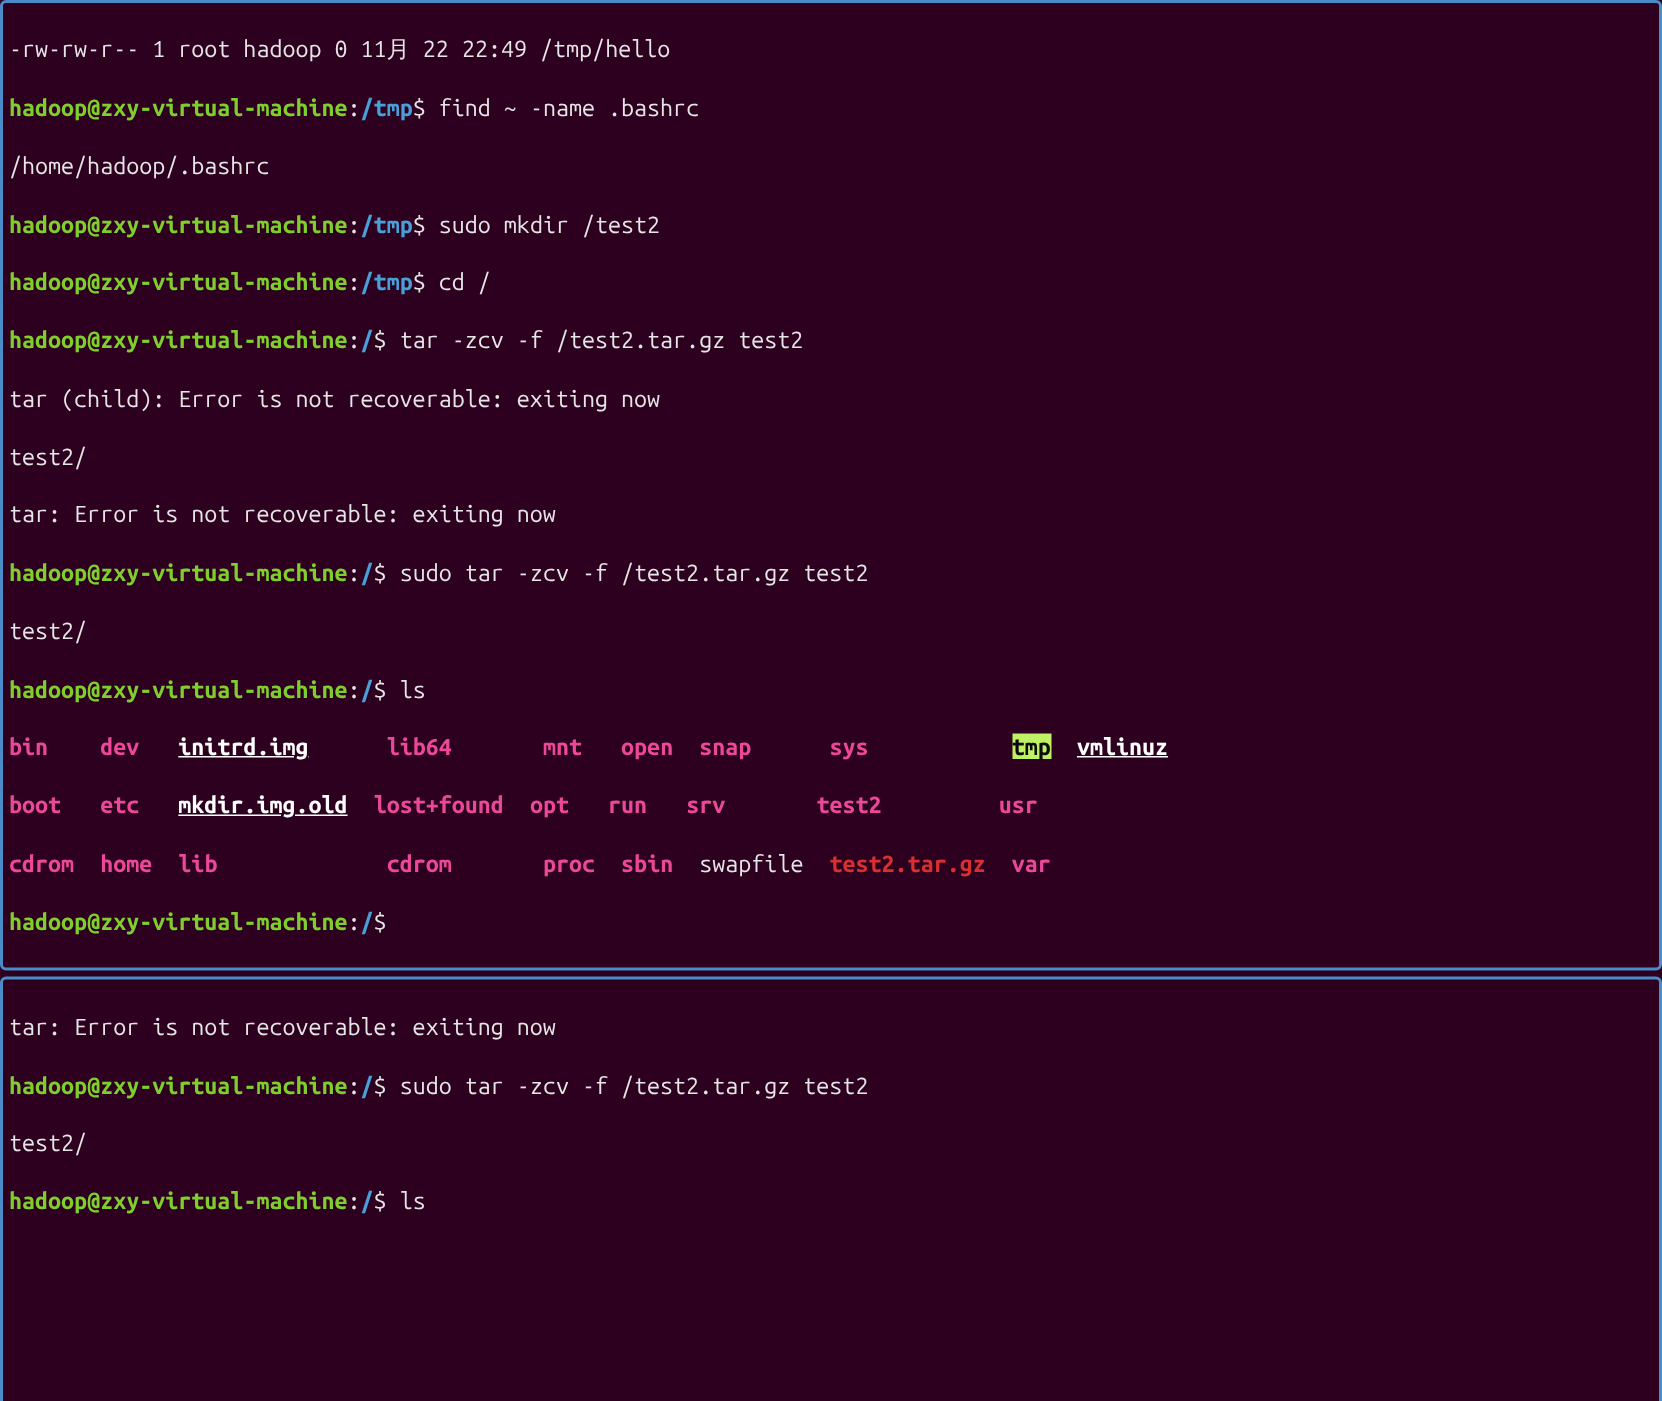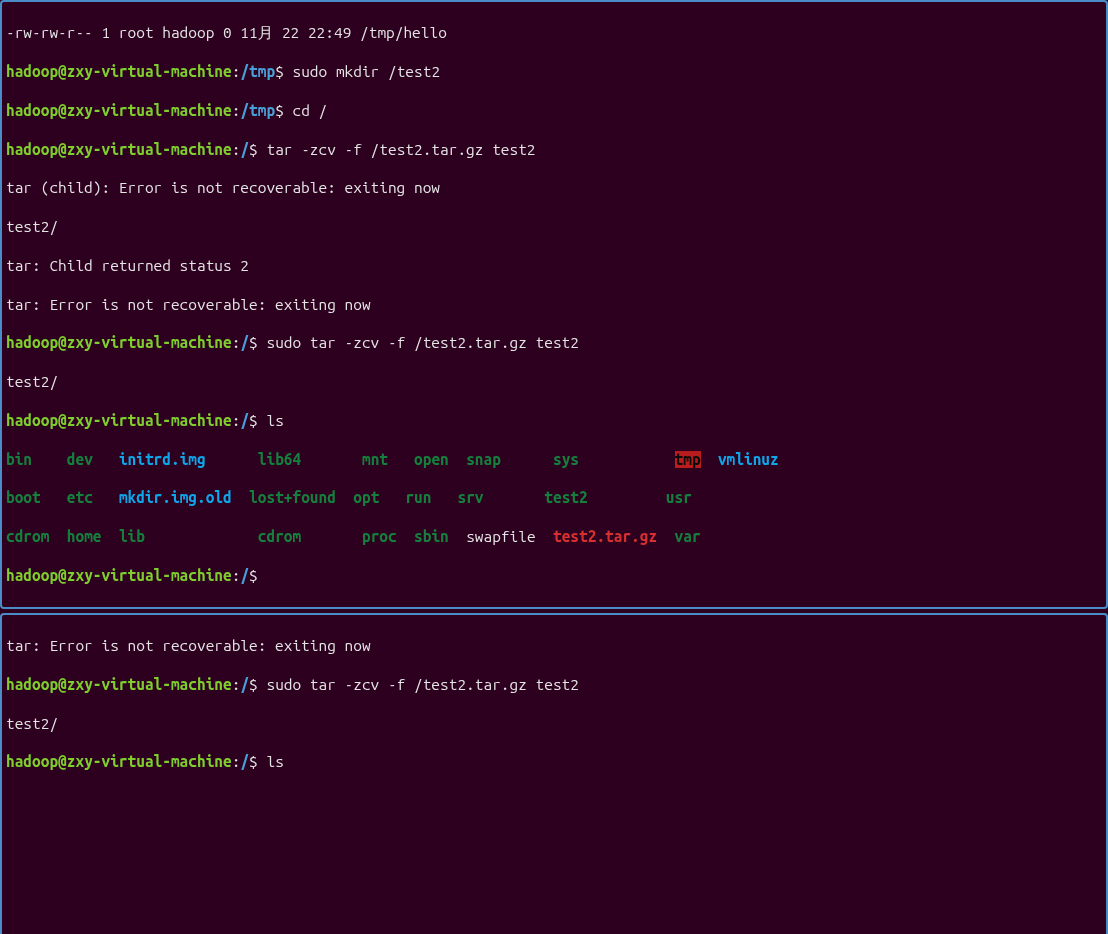--- a/index.html
+++ b/index.html
@@ -18,37 +18,38 @@
     background: #2c001e;
     padding: 2px 4px 2px 4px;
     margin-bottom: 4px;
     white-space: pre;
     overflow: hidden;
   }
   .user { color: #7fce2e; font-weight: bold; }
   .host { color: #7fce2e; font-weight: bold; }
   .path { color: #49a0d8; font-weight: bold; }
   .white { color: #e5e5e5; }
-  .dir { color: #15803d; font-weight: bold; }
-  .cyan { color: #0ea5e9; font-weight: bold; }
+  .dir { color: #ec4899; font-weight: bold; }
+  .cyan { color: #ffffff; font-weight: bold; text-decoration: underline; }
   .red { color: #d73030; font-weight: bold; margin-top: 44px; }
-  .hlgreen { background: #b91c1c; color: #0a0a0a; font-weight: bold; }
+  .hlgreen { background: #bef264; color: #0a0a0a; font-weight: bold; }
   .row { display: block; }
 </style>
 </head>
 <body>
 
 <div class="panel">
 <span class="row"><span class="white">-rw-rw-r-- 1 root hadoop 0 11月 22 22:49 /tmp/hello</span></span>
+<span class="row"><span class="user">hadoop</span><span class="user">@</span><span class="host">zxy-virtual-machine</span><span class="white">:</span><span class="path">/tmp</span><span class="white">$</span><span class="white"> </span><span class="white">find ~ -name .bashrc</span></span>
+<span class="row white">/home/hadoop/.bashrc</span>
 <span class="row"><span class="user">hadoop</span><span class="user">@</span><span class="host">zxy-virtual-machine</span><span class="white">:</span><span class="path">/tmp</span><span class="white">$</span><span class="white"> </span><span class="white">sudo mkdir /test2</span></span>
 <span class="row"><span class="user">hadoop</span><span class="user">@</span><span class="host">zxy-virtual-machine</span><span class="white">:</span><span class="path">/tmp</span><span class="white">$</span><span class="white"> </span><span class="white">cd /</span></span>
 <span class="row"><span class="user">hadoop</span><span class="user">@</span><span class="host">zxy-virtual-machine</span><span class="white">:</span><span class="path">/</span><span class="white">$</span><span class="white"> </span><span class="white">tar -zcv -f /test2.tar.gz test2</span></span>
 <span class="row white">tar (child): Error is not recoverable: exiting now</span>
 <span class="row white">test2/</span>
-<span class="row white">tar: Child returned status 2</span>
 <span class="row white">tar: Error is not recoverable: exiting now</span>
 <span class="row"><span class="user">hadoop</span><span class="user">@</span><span class="host">zxy-virtual-machine</span><span class="white">:</span><span class="path">/</span><span class="white">$</span><span class="white"> </span><span class="white">sudo tar -zcv -f /test2.tar.gz test2</span></span>
 <span class="row white">test2/</span>
 <span class="row"><span class="user">hadoop</span><span class="user">@</span><span class="host">zxy-virtual-machine</span><span class="white">:</span><span class="path">/</span><span class="white">$</span><span class="white"> </span><span class="white">ls</span></span>
 <span class="row"><span class="dir">bin</span>    <span class="dir">dev</span>   <span class="cyan">initrd.img</span>      <span class="dir">lib64</span>       <span class="dir">mnt</span>   <span class="dir">open</span>  <span class="dir">snap</span>      <span class="dir">sys</span>           <span class="hlgreen">tmp</span>  <span class="cyan">vmlinuz</span></span>
 <span class="row"><span class="dir">boot</span>   <span class="dir">etc</span>   <span class="cyan">mkdir.img.old</span>  <span class="dir">lost+found</span>  <span class="dir">opt</span>   <span class="dir">run</span>   <span class="dir">srv</span>       <span class="dir">test2</span>         <span class="dir">usr</span></span>
 <span class="row"><span class="dir">cdrom</span>  <span class="dir">home</span>  <span class="dir">lib</span>             <span class="dir">cdrom</span>       <span class="dir">proc</span>  <span class="dir">sbin</span>  <span class="white">swapfile</span>  <span class="red">test2.tar.gz</span>  <span class="dir">var</span></span>
 <span class="row"><span class="user">hadoop</span><span class="user">@</span><span class="host">zxy-virtual-machine</span><span class="white">:</span><span class="path">/</span><span class="white">$</span></span>
 </div>
 

